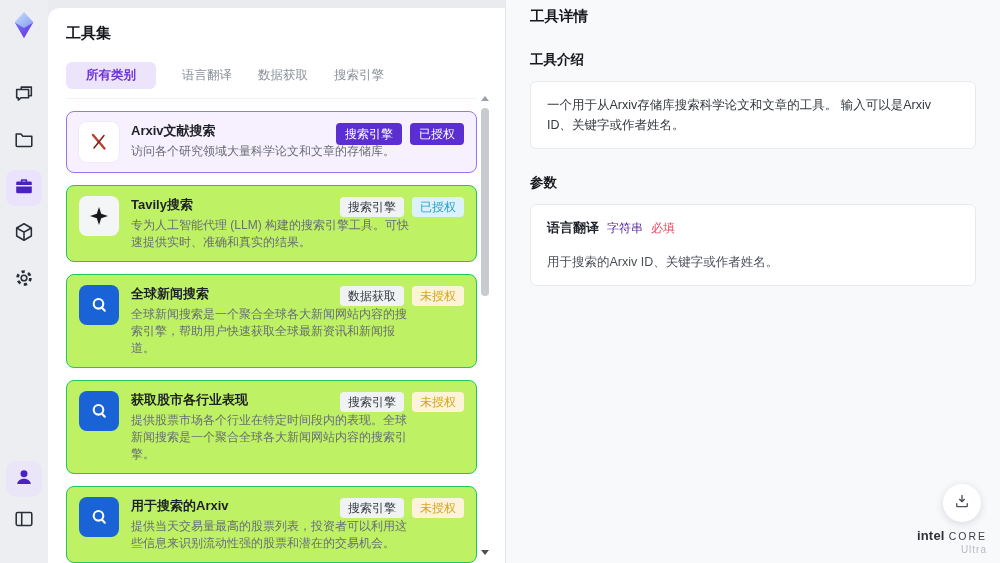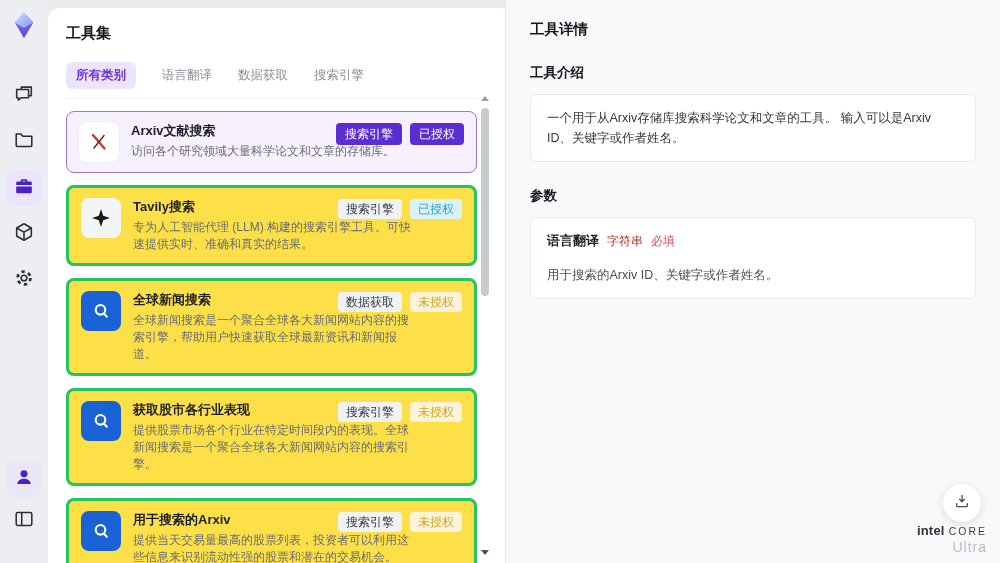--- a/index.html
+++ b/index.html
@@ -25,25 +25,25 @@
   .rail-btn.user-btn { background:#eae6f8; border-radius:10px; margin-bottom:6px; }
   
   .tools-panel {
     position:absolute; left:48px; top:8px; width:457px; bottom:0;
     background:#fff; border-top-left-radius:12px; padding:16px 0 0 18px; z-index:2;
   }
   .panel-title { font-size:15px; font-weight:bold; color:#16181d; }
   .tabs { display:flex; align-items:center; gap:26px; margin-top:19px; padding-bottom:9px;
           border-bottom:1px solid #f1f2f4; margin-right:28px; }
   .tab { font-size:12.5px; color:#8a8f99; cursor:pointer; padding:5px 0; white-space:nowrap; }
-  .tab.active { background:#ece4fb; color:#6d35d8; padding:5px 10px; border-radius:6px; font-weight:bold; }
+  .tab.active { background:#ece4fb; color:#6d35d8; padding:5px 20px; border-radius:6px; font-weight:bold; }
   .tool-list { margin-top:12px; width:411px; }
   .tool-card {
     position:relative; display:flex; gap:12px; align-items:flex-start;
-    background:#fde047; border:3px solid #22c55e; border-radius:8px;
+    background:#bef264; border:1px solid #22c55e; border-radius:8px;
     padding:10px 12px; margin-bottom:12px; cursor:pointer;
     box-shadow:0 1px 2px rgba(20,24,40,.03);
   }
   .tool-card.selected { background:#f7f0fe; border:1.5px solid #9b74ec; }
   .tool-icon {
     width:40px; height:40px; border-radius:8px; flex:none;
     display:flex; align-items:center; justify-content:center;
   }
   .tool-icon svg { width:24px; height:24px; }
   .icon-bg-white { background:#fff; box-shadow:0 0 0 1px #f0eaf8; }
@@ -61,45 +61,45 @@
   
   .list-scrollbar { position:absolute; top:88px; bottom:8px; right:15px; width:10px; }
   .scroll-arrow { position:absolute; left:1px; width:0; height:0; border-left:4px solid transparent; border-right:4px solid transparent; cursor:pointer; }
   .scroll-arrow.up { top:0; border-bottom:5px solid #9aa0a8; }
   .scroll-arrow.down { bottom:0; border-top:5px solid #4a4f57; }
   .scroll-thumb { position:absolute; left:1px; top:12px; width:8px; height:188px;
                   background:#c7cacf; border-radius:4px; cursor:grab; }
   
   .details-panel {
     position:absolute; left:505px; right:0; top:0; bottom:0;
-    background:#f8f9fb; border-left:1px solid #e4e6ea; padding:20px 24px;
+    background:#f8f9fb; border-left:1px solid #e4e6ea; padding:7px 24px;
   }
   .details-title { font-size:14.5px; font-weight:bold; color:#16181d; }
   .section-heading { font-size:13.5px; font-weight:bold; color:#16181d; margin-top:25px; }
   .info-box {
     background:#fff; border:1px solid #e8eaed; border-radius:6px;
     margin-top:12px; padding:13px 16px; font-size:12.5px; color:#33383f; line-height:1.6;
   }
   .param-head { display:flex; align-items:baseline; gap:8px; }
   .param-name { font-size:13px; font-weight:bold; color:#1d2127; }
-  .param-type { font-size:12px; color:#b91c1c; }
+  .param-type { font-size:12px; color:#4c1d95; }
   .param-required { font-size:12px; color:#e8495f; }
   .param-desc { font-size:12.5px; color:#4a4f57; margin-top:13px; }
   
   .download-fab {
     position:absolute; right:19px; bottom:41px; width:38px; height:38px; border-radius:50%;
     background:#fff; box-shadow:0 2px 8px rgba(25,30,45,.14); display:flex;
     align-items:center; justify-content:center; cursor:pointer; z-index:4;
   }
   .download-fab svg { width:18px; height:18px; }
   .intel-brand { position:absolute; right:13px; bottom:8px; text-align:right; z-index:4; }
   .intel-row { display:flex; align-items:baseline; gap:4px; justify-content:flex-end; }
   .intel-word { font-size:13px; font-weight:bold; color:#2f3338; letter-spacing:.2px; }
   .core-word  { font-size:10.5px; color:#3c4148; letter-spacing:2px; }
-  .tier-word  { font-size:14px; color:#b7bbc1; letter-spacing:1px; margin-top:1px; }
+  .tier-word  { font-size:10px; color:#b7bbc1; letter-spacing:1px; margin-top:1px; }
 </style>
 </head>
 <body>
 
 <div class="rail">
   <div class="logo">
     <svg viewBox="0 0 32 32">
       <defs>
         <linearGradient id="gTop" x1="0" y1="0" x2="1" y2="1">
           <stop offset="0" stop-color="#cfe0fb"></stop>

